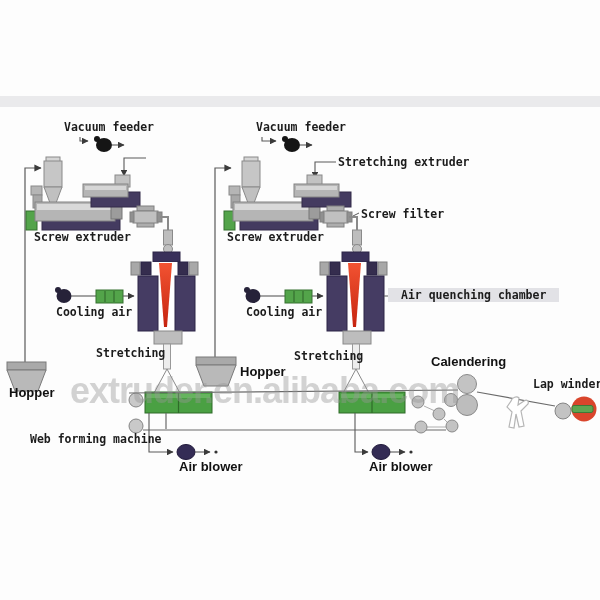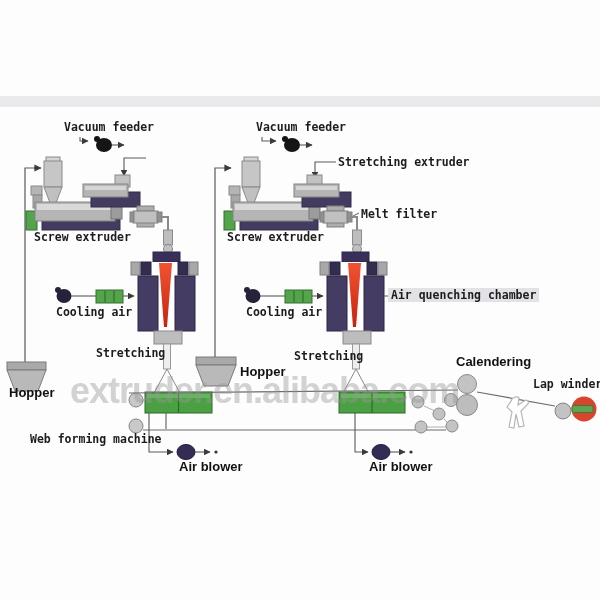--- a/index.html
+++ b/index.html
@@ -4,21 +4,21 @@
 <style>
   html,body{margin:0;padding:0;background:#ffffff;}
   #stage{position:relative;width:600px;height:600px;background:#fdfdfd;overflow:hidden;
          font-family:"Liberation Sans",sans-serif;}
   #photo-top-edge{position:absolute;left:0;top:96px;width:600px;height:11px;background:#eaeaec;}
   svg{position:absolute;left:0;top:0;}
   .tlabel{position:absolute;font-family:"DejaVu Sans Mono","Liberation Mono",monospace;
           font-weight:bold;font-size:11.5px;color:#1c1c1c;white-space:nowrap;letter-spacing:0;}
   .slabel{position:absolute;font-family:"Liberation Sans",sans-serif;font-weight:bold;
           font-size:13px;color:#111;white-space:nowrap;}
-  .hl{background:#e2e2e6;padding:0 3px;}
+  .hl{background:#e2e2e6;padding:0 13px;}
   #watermark{position:absolute;left:70px;top:370px;width:500px;white-space:nowrap;
              font-family:"Liberation Sans",sans-serif;font-weight:bold;font-size:36px;
              letter-spacing:-1px;color:rgba(150,150,150,0.42);pointer-events:none;}
 </style>
 </head>
 <body>
 
 <div id="stage">
   <div id="photo-top-edge"></div>
 
@@ -219,30 +219,30 @@
     <g>
       <circle cx="563" cy="411" r="8" fill="#c3c3c3" stroke="#858585"></circle>
       <circle cx="584" cy="409" r="12.5" fill="#d9452c"></circle>
       <rect x="572" y="405.5" width="21" height="7" rx="2" fill="#5ea551" stroke="#3d7a38"></rect>
     </g>
   </svg>
 
   <div class="tlabel" style="left:64px;top:120px">Vacuum feeder</div>
   <div class="tlabel" style="left:256px;top:120px">Vacuum feeder</div>
   <div class="tlabel" style="left:338px;top:155px">Stretching extruder</div>
-  <div class="tlabel" style="left:361px;top:207px">Melt filter</div>
+  <div class="tlabel" style="left:361px;top:207px">Screw filter</div>
   <div class="tlabel" style="left:34px;top:230px">Screw extruder</div>
   <div class="tlabel" style="left:227px;top:230px">Screw extruder</div>
   <div class="tlabel" style="left:56px;top:305px">Cooling air</div>
   <div class="tlabel" style="left:246px;top:305px">Cooling air</div>
   <div class="tlabel hl" style="left:388px;top:288px">Air quenching chamber</div>
   <div class="tlabel" style="left:96px;top:346px">Stretching</div>
   <div class="tlabel" style="left:294px;top:349px">Stretching</div>
   <div class="slabel" style="left:9px;top:385px">Hopper</div>
   <div class="slabel" style="left:240px;top:364px">Hopper</div>
   <div class="tlabel" style="left:30px;top:432px">Web forming machine</div>
   <div class="slabel" style="left:179px;top:459px">Air blower</div>
   <div class="slabel" style="left:369px;top:459px">Air blower</div>
-  <div class="slabel" style="left:456px;top:354px">Calendering</div>
+  <div class="slabel" style="left:431px;top:354px">Calendering</div>
   <div class="tlabel" style="left:533px;top:377px">Lap winder</div>
 
   <div id="watermark">extruder.en.alibaba.com</div>
 </div>
 
 </body></html>

